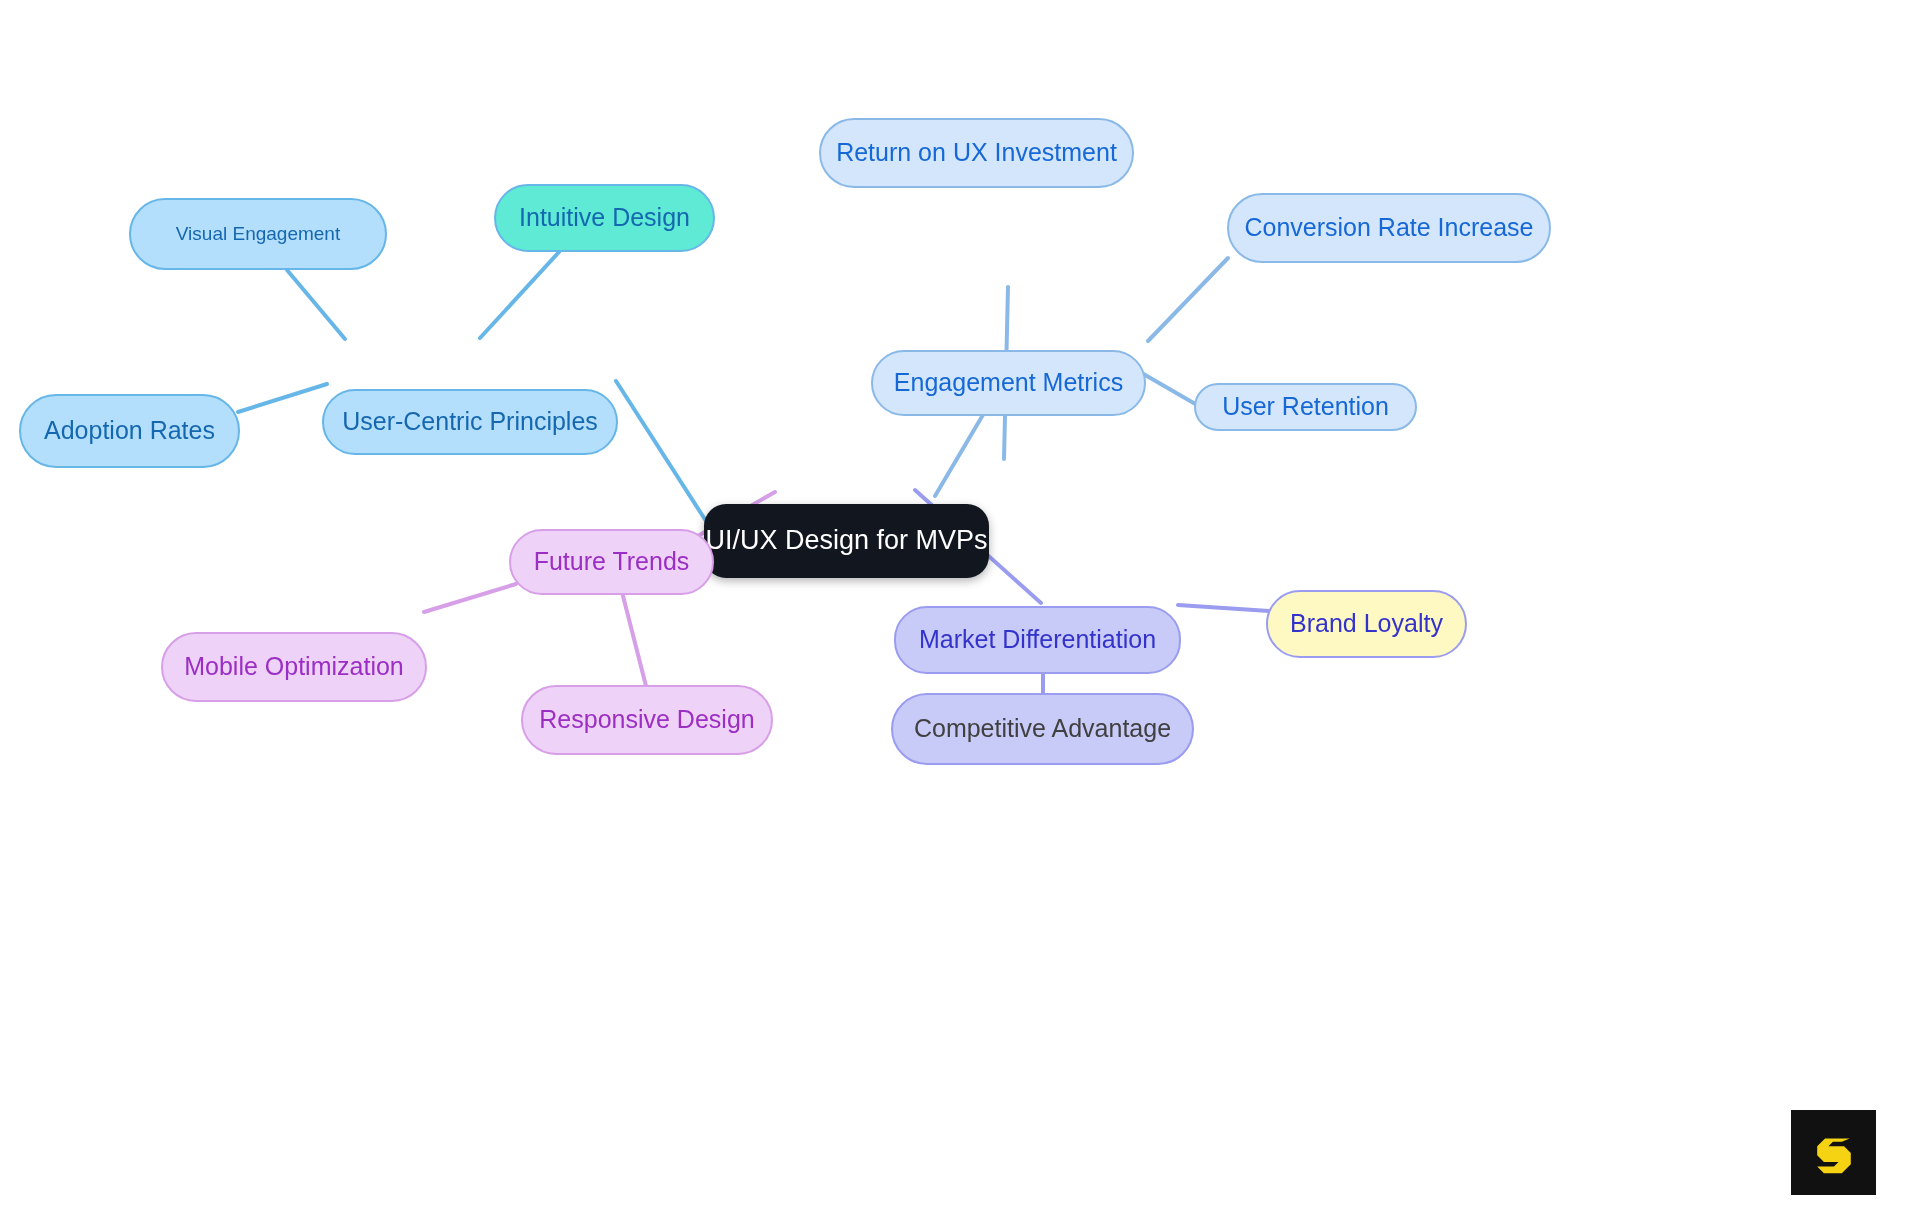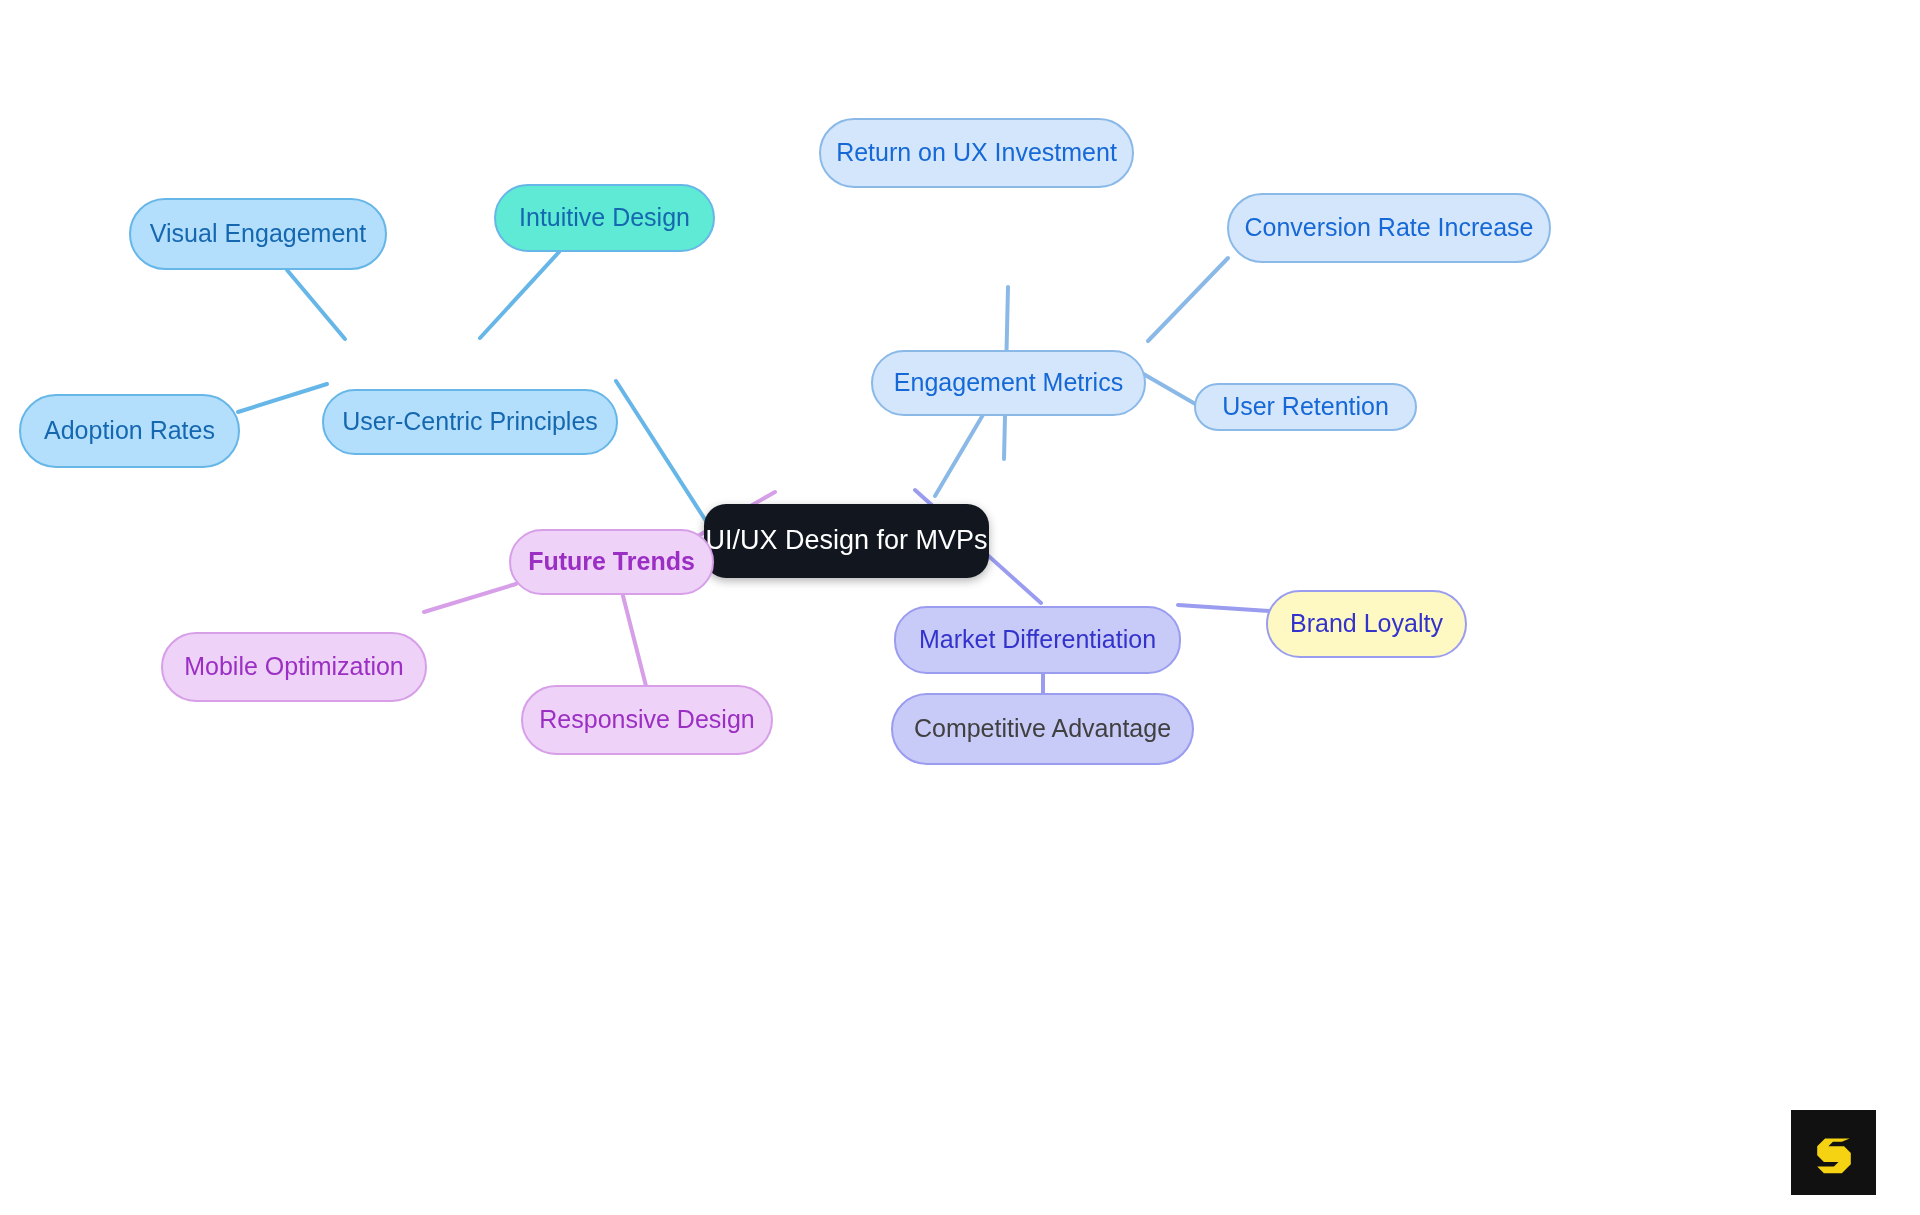--- a/index.html
+++ b/index.html
@@ -78,24 +78,24 @@
       </div>
       <div class="node" style="left: 322px; top: 389px; width: 296px; height: 66px; border-radius: 33px; background: rgb(179, 223, 252); border-color: rgb(103, 182, 232); color: rgb(21, 104, 176); font-size: 25px; align-items: center;">
         <span class="node-label">User-Centric Principles</span>
       </div>
       <div class="node" style="left: 871px; top: 350px; width: 275px; height: 66px; border-radius: 33px; background: rgb(211, 230, 251); border-color: rgb(138, 185, 232); color: rgb(21, 104, 214); font-size: 25px;">
         <span class="node-label">Engagement Metrics</span>
       </div>
       <div class="node" style="left: 894px; top: 606px; width: 287px; height: 68px; border-radius: 33px; background: rgb(200, 202, 248); border-color: rgb(154, 156, 240); color: rgb(51, 51, 204); font-size: 25px;">
         <span class="node-label">Market Differentiation</span>
       </div>
-      <div class="node" style="left: 509px; top: 529px; width: 205px; height: 66px; border-radius: 33px; background: rgb(238, 210, 247); border-color: rgb(215, 159, 232); color: rgb(155, 47, 196); font-size: 25px; font-weight: bold;">
+      <div class="node" style="left: 509px; top: 529px; width: 205px; height: 66px; border-radius: 33px; background: rgb(238, 210, 247); border-color: rgb(215, 159, 232); color: rgb(155, 47, 196); font-size: 25px;">
         <span class="node-label">Future Trends</span>
       </div>
-      <div class="node" style="left: 129px; top: 198px; width: 258px; height: 72px; border-radius: 36px; background: rgb(179, 223, 252); border-color: rgb(103, 182, 232); color: rgb(21, 104, 176); font-size: 25px;">
+      <div class="node" style="left: 129px; top: 198px; width: 258px; height: 72px; border-radius: 36px; background: rgb(179, 223, 252); border-color: rgb(103, 182, 232); color: rgb(21, 104, 176); font-size: 19px;">
         <span class="node-label">Visual Engagement</span>
       </div>
       <div class="node" style="left: 494px; top: 184px; width: 221px; height: 68px; border-radius: 34px; background: #5eead4; border-color: rgb(103, 182, 232); color: rgb(21, 104, 176); font-size: 25px;">
         <span class="node-label">Intuitive Design</span>
       </div>
       <div class="node" style="left: 19px; top: 394px; width: 221px; height: 74px; border-radius: 37px; background: rgb(179, 223, 252); border-color: rgb(103, 182, 232); color: rgb(21, 104, 176); font-size: 25px;">
         <span class="node-label">Adoption Rates</span>
       </div>
       <div class="node" style="left: 819px; top: 118px; width: 315px; height: 70px; border-radius: 35px; background: rgb(211, 230, 251); border-color: rgb(138, 185, 232); color: rgb(21, 104, 214); font-size: 25px;">
         <span class="node-label">Return on UX Investment</span>

